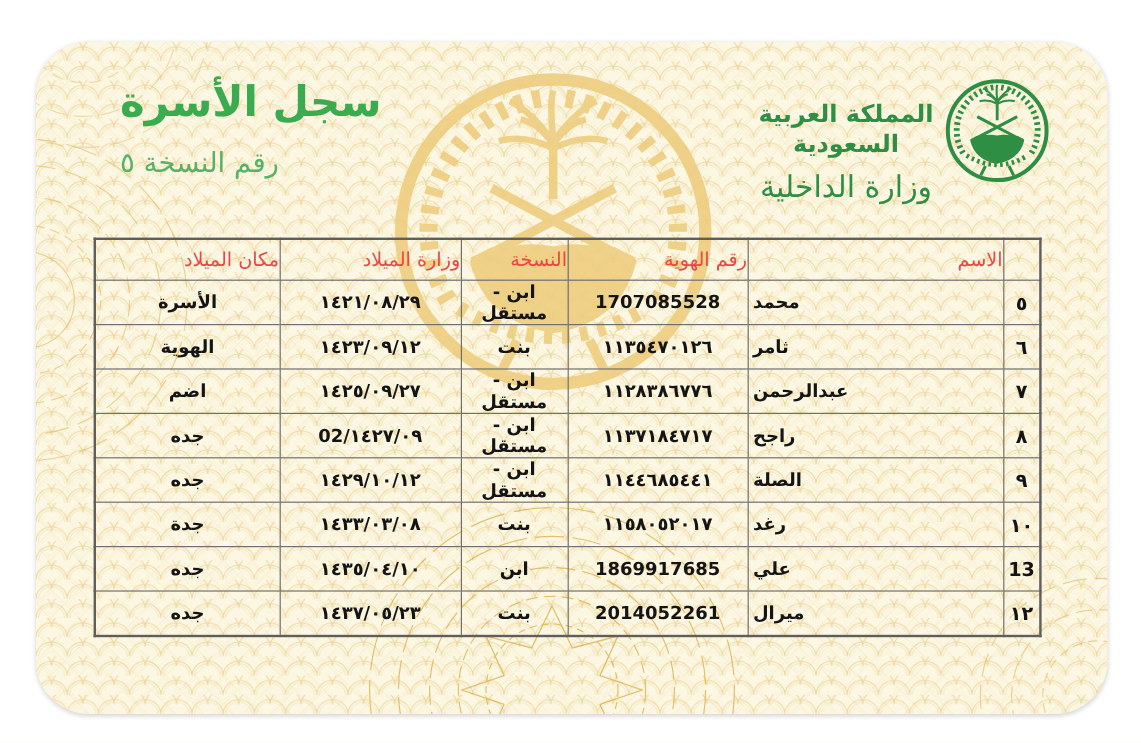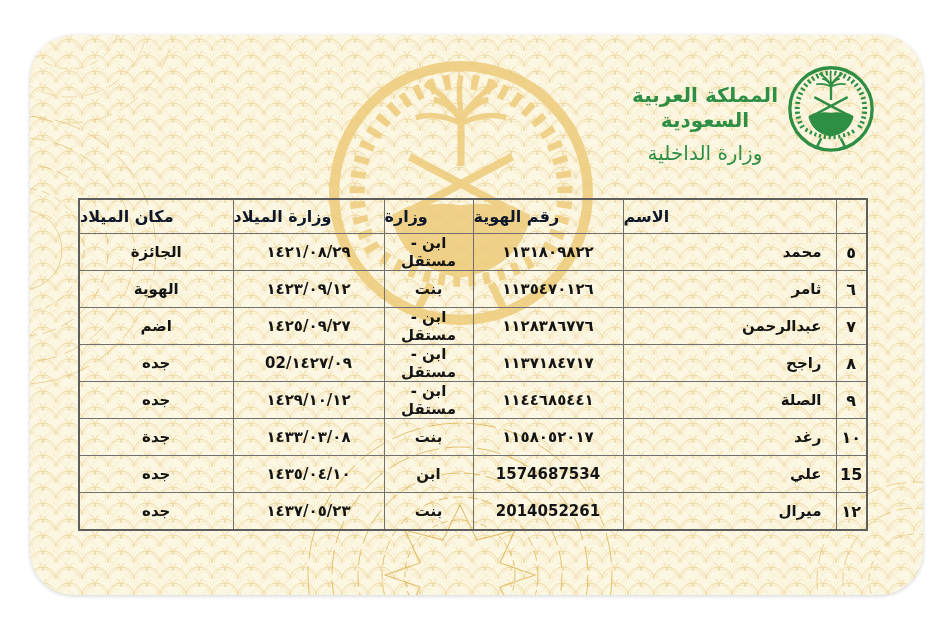--- a/index.html
+++ b/index.html
@@ -14,38 +14,38 @@
   }
   .bg-layer{position:absolute;inset:0;pointer-events:none;}
   
   .title-block{position:absolute;left:70px;top:32px;direction:rtl;text-align:left;}
   .card-title{font-size:35px;font-weight:bold;color:#3aab4f;line-height:1.1;letter-spacing:0;}
   .copy-number{margin-top:17px;font-size:23px;color:#55b363;}
   .ministry-block{position:absolute;right:16px;top:24px;display:flex;align-items:flex-end;direction:rtl;}
   .emblem-wrap{width:96px;height:100px;flex:0 0 auto;}
   .ministry-text{width:212px;text-align:center;padding-top:24px;}
   .kingdom-name{font-size:20px;font-weight:bold;color:#2e8f44;line-height:1.25;}
-  .ministry-name{font-size:20px;color:#2e8f44;margin-top:8px;}
+  .ministry-name{font-size:25px;color:#2e8f44;margin-top:8px;}
   
   table.family-table{
     position:absolute;left:48px;top:163px;width:788px;
     border-collapse:collapse;table-layout:fixed;direction:rtl;
     border:2px solid #5e5e5e;
   }
   .family-table th{
-    height:33px;border:1px solid #707070;font-weight:bold;
-    font-size:16px;color:#0f172a;text-align:left;padding:0;
+    height:33px;border:1px solid #707070;font-weight:normal;
+    font-size:16px;color:#ef4444;text-align:right;padding:0;
     background:transparent;
   }
   .family-table td{
     height:36px;border:1px solid #707070;font-weight:bold;
     font-size:15px;color:#141414;text-align:center;padding:0 4px;
     background:transparent;
   }
-  .family-table td.col-name{text-align:right;padding-right:14px;}
+  .family-table td.col-name{text-align:left;padding-right:14px;}
   .family-table td.col-num{font-size:16px;padding:0;}
 </style>
 </head>
 <body>
 
 <div class="card">
 
   <svg class="bg-layer" viewBox="0 0 893 560" width="893" height="560" xmlns="http://www.w3.org/2000/svg">
     <defs>
       <pattern id="scales" width="26" height="16" patternUnits="userSpaceOnUse">
@@ -101,20 +101,24 @@
       <circle cx="885" cy="545" r="46" stroke-dasharray="8 5"></circle>
       <circle cx="885" cy="545" r="72" stroke-dasharray="14 6"></circle>
       <circle cx="885" cy="545" r="98" stroke-dasharray="20 7"></circle>
     </g>
 
     <use href="#moi-emblem" x="280" y="-2" width="302" height="302" style="color:#eecd7f" opacity="0.9"></use>
 
     <use href="#moi-emblem" x="752" y="22" width="98" height="98" style="color:#2e8f44"></use>
   </svg>
 
+  <div class="title-block">
+    <div class="card-title">سجل الأسرة</div>
+    <div class="copy-number">رقم النسخة ٥</div>
+  </div>
 
   <div class="ministry-block">
     <div class="emblem-wrap"></div>
     <div class="ministry-text">
       <div class="kingdom-name">المملكة العربية السعودية</div>
       <div class="ministry-name">وزارة الداخلية</div>
     </div>
   </div>
 
   <table class="family-table">
@@ -124,33 +128,33 @@
         <col style="width:150px">
       <col style="width:89px">
         <col style="width:151px">
         <col style="width:154px">
     </colgroup>
     <thead>
       <tr>
         <th></th>
         <th>الاسم</th>
         <th>رقم الهوية</th>
-        <th>وزارة</th>
+        <th>النسخة</th>
         <th>وزارة الميلاد</th>
         <th>مكان الميلاد</th>
       </tr>
     </thead>
     <tbody>
         <tr>
           <td class="col-num">٥</td>
           <td class="col-name">محمد</td>
-          <td class="col-id">١١٣١٨٠٩٨٢٢</td>
+          <td class="col-id">1707085528</td>
           <td class="col-relation">ابن - مستقل</td>
           <td class="col-birth_date">١٤٢١/٠٨/٢٩</td>
-          <td class="col-birth_place">الجائزة</td>
+          <td class="col-birth_place">الأسرة</td>
         </tr>
         <tr>
           <td class="col-num">٦</td>
           <td class="col-name">ثامر</td>
           <td class="col-id">١١٣٥٤٧٠١٢٦</td>
           <td class="col-relation">بنت</td>
           <td class="col-birth_date">١٤٢٣/٠٩/١٢</td>
           <td class="col-birth_place">الهوية</td>
         </tr>
         <tr>
@@ -179,23 +183,23 @@
         </tr>
         <tr>
           <td class="col-num">١٠</td>
           <td class="col-name">رغد</td>
           <td class="col-id">١١٥٨٠٥٢٠١٧</td>
           <td class="col-relation">بنت</td>
           <td class="col-birth_date">١٤٣٣/٠٣/٠٨</td>
           <td class="col-birth_place">جدة</td>
         </tr>
         <tr>
-          <td class="col-num">15</td>
+          <td class="col-num">13</td>
           <td class="col-name">علي</td>
-          <td class="col-id">1574687534</td>
+          <td class="col-id">1869917685</td>
           <td class="col-relation">ابن</td>
           <td class="col-birth_date">١٤٣٥/٠٤/١٠</td>
           <td class="col-birth_place">جده</td>
         </tr>
         <tr>
           <td class="col-num">١٢</td>
           <td class="col-name">ميرال</td>
           <td class="col-id">2014052261</td>
           <td class="col-relation">بنت</td>
           <td class="col-birth_date">١٤٣٧/٠٥/٢٣</td>

